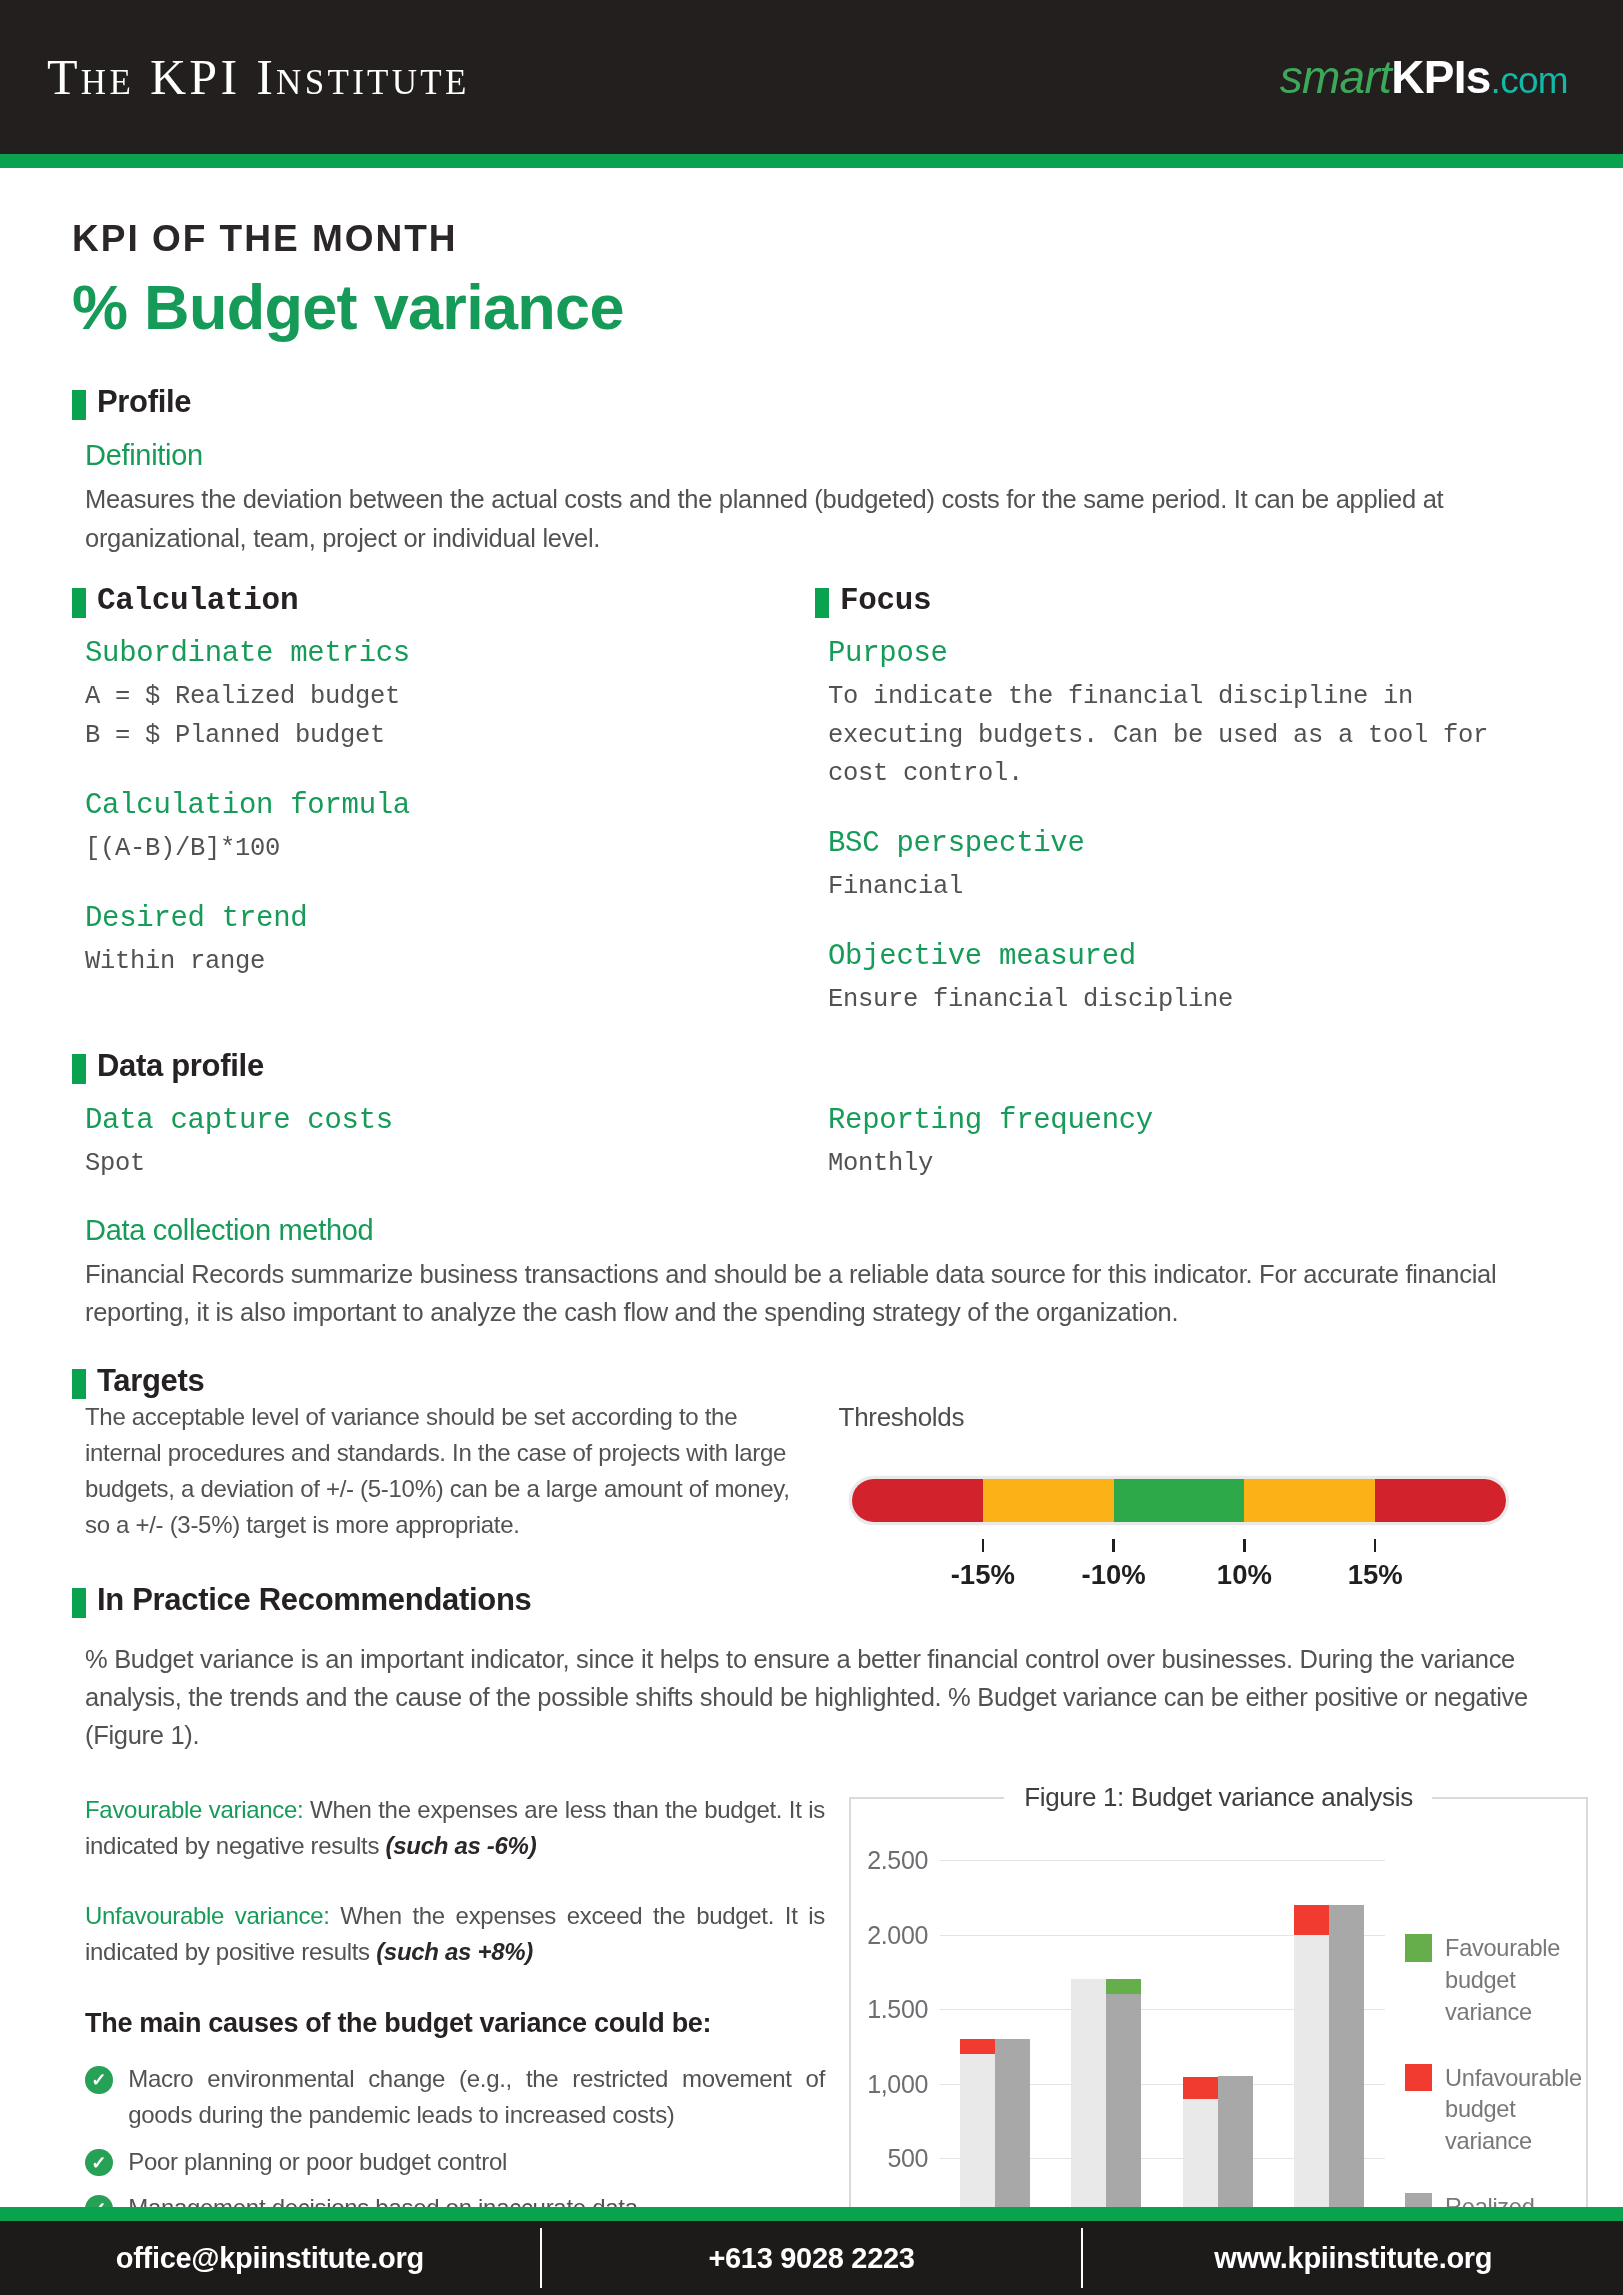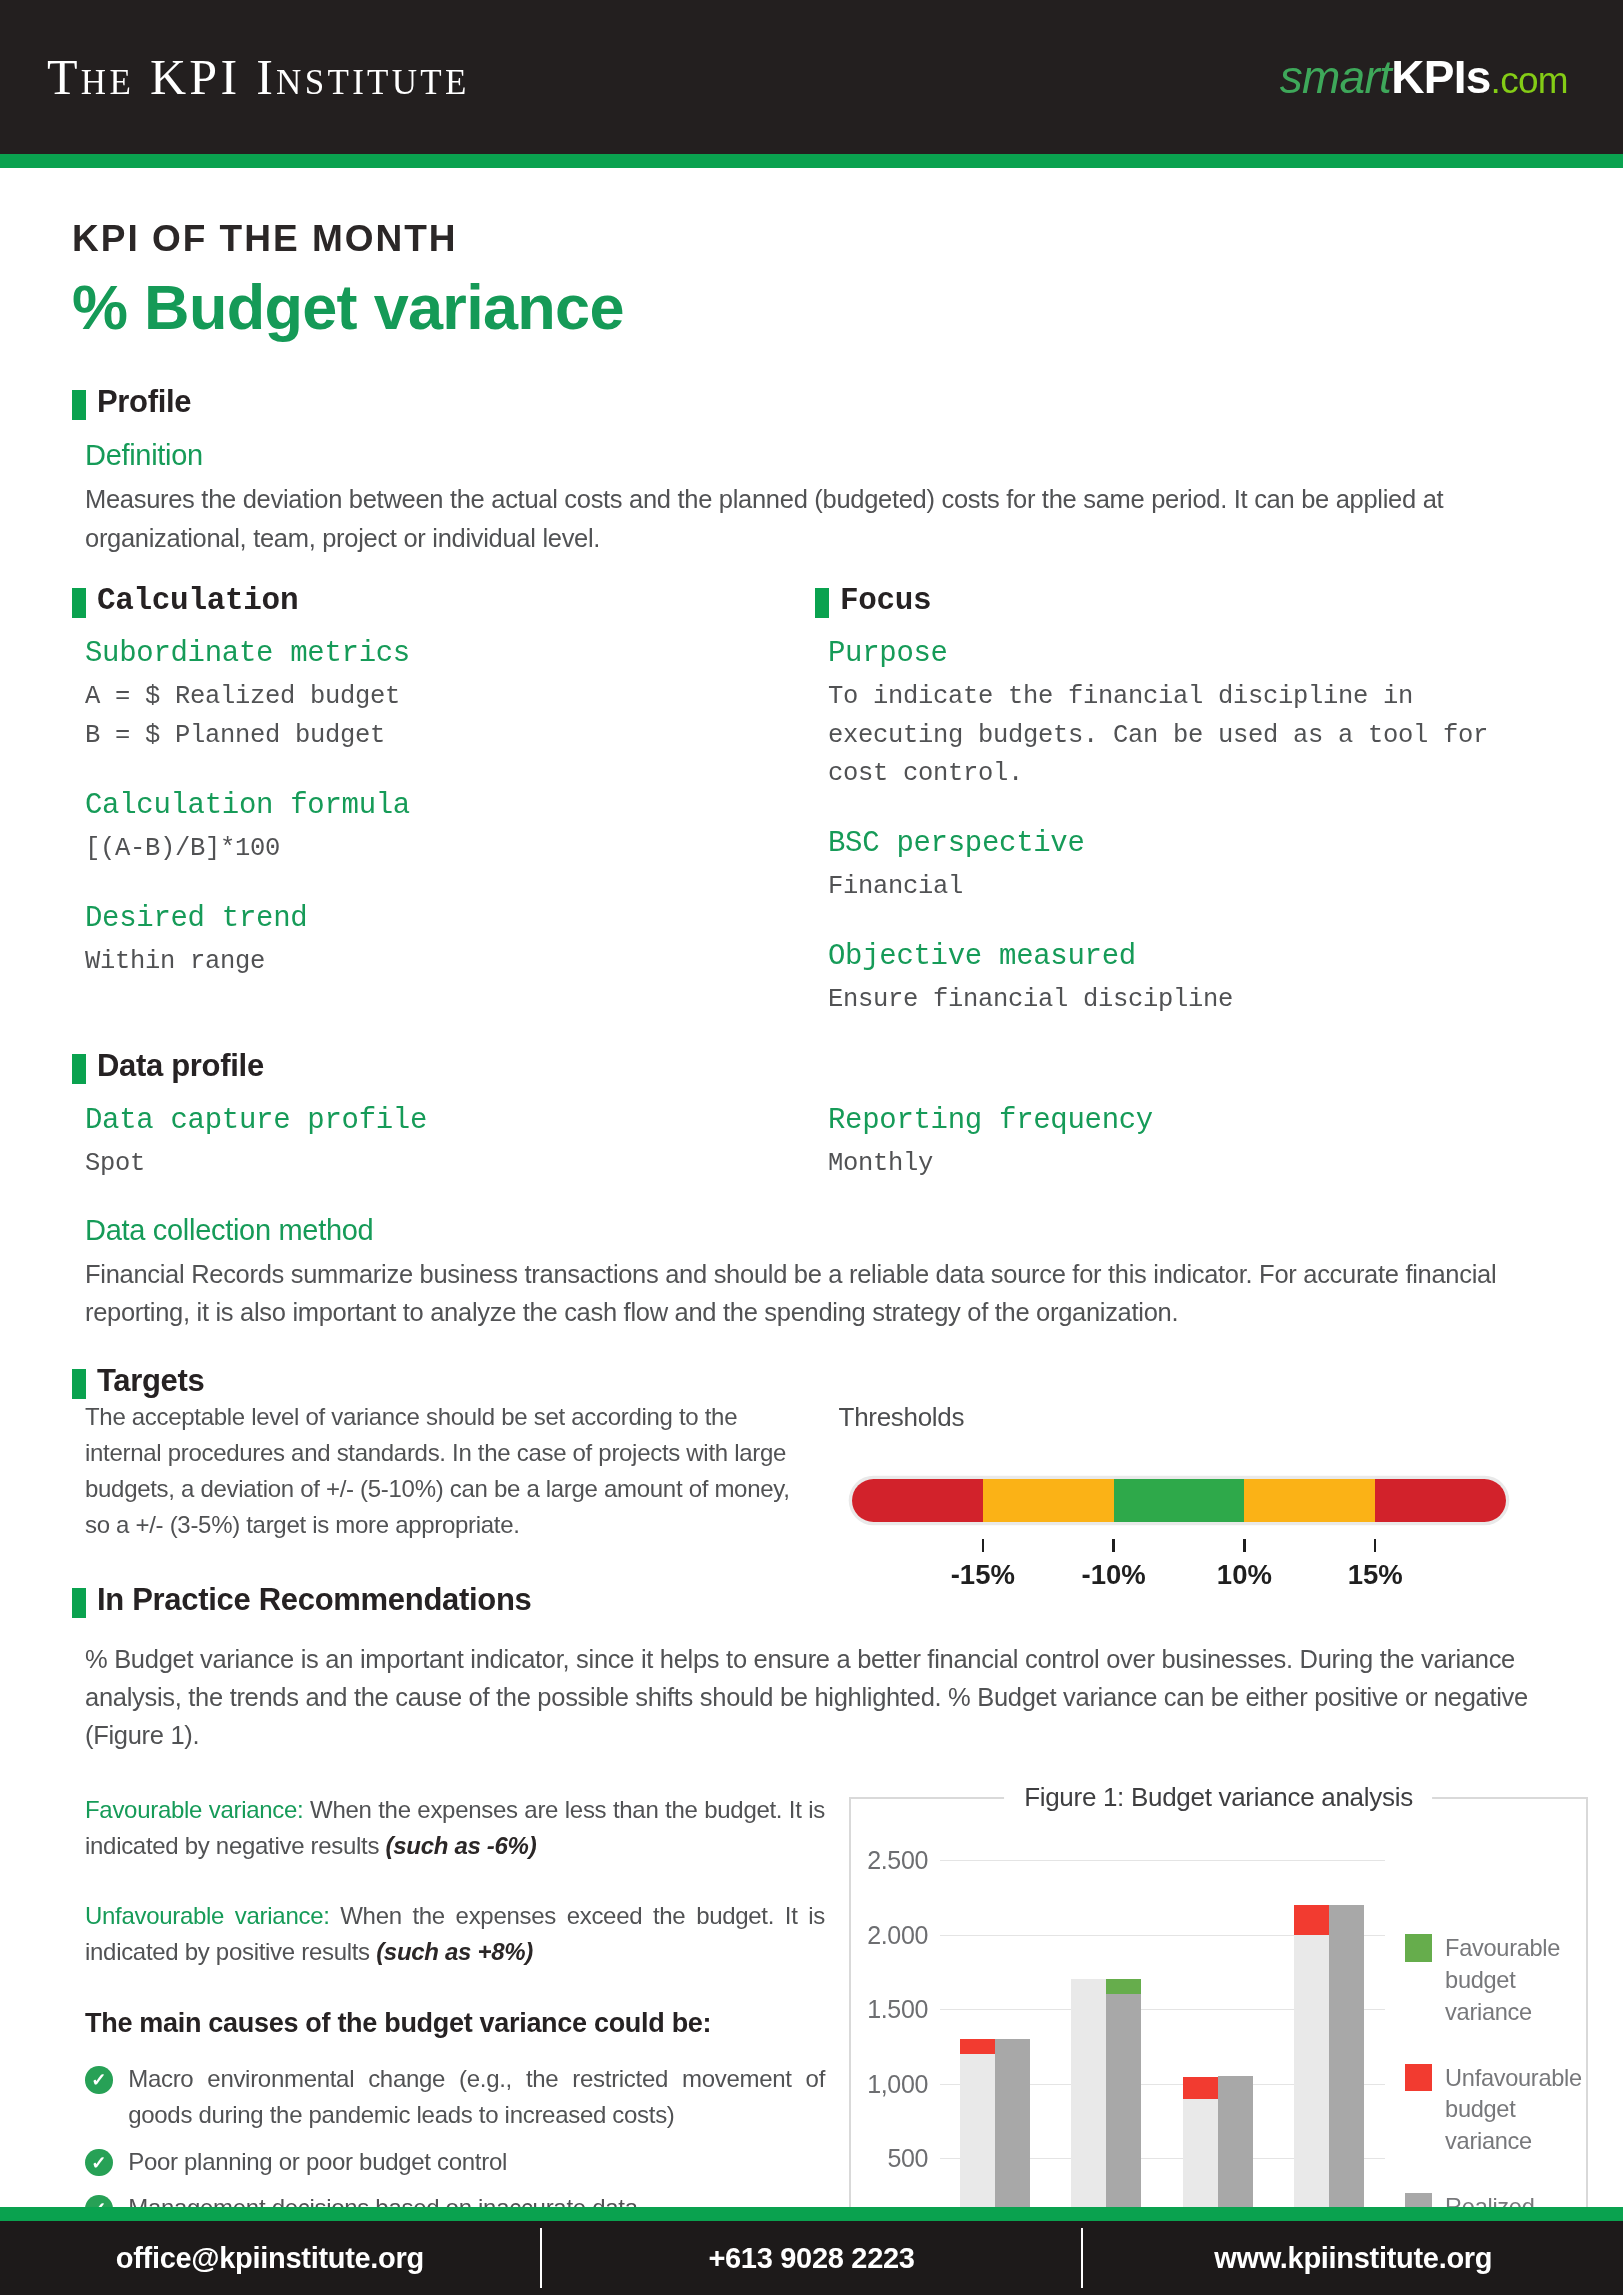--- a/index.html
+++ b/index.html
@@ -5,21 +5,21 @@
   * { margin:0; padding:0; box-sizing:border-box; }
   body { background:#888; font-family:"Liberation Sans", sans-serif; }
   .page { position:relative; width:1623px; height:2295px; margin:0 auto; background:#ffffff; overflow:hidden; }
 
   
   .header { height:154px; background:#231f1f; display:flex; align-items:center; justify-content:space-between; padding:0 55px 0 47px; }
   .logo { font-family:"Liberation Serif", serif; font-variant:small-caps; color:#fff; font-size:50px; letter-spacing:3.3px; font-weight:500; }
   .brand { font-size:46px; letter-spacing:-0.7px; }
   .brand .smart { color:#3ea85a; font-style:italic; font-weight:400; }
   .brand .kpis { color:#fff; font-weight:bold; }
-  .brand .com { color:#84cc16; font-size:37px; }
+  .brand .com { color:#14b8a6; font-size:37px; }
   .green-strip { height:14.4px; background:#0aa24f; }
 
   
   .main { padding:0 39px 0 72px; }
   .kpi-label { margin-top:50px; font-size:37px; font-weight:bold; color:#2b2727; letter-spacing:2px; }
   .kpi-title { margin-top:10.5px; font-size:63px; font-weight:bold; color:#159a57; letter-spacing:-0.7px; }
 
   .sec-head { display:flex; align-items:flex-end; gap:10.5px; }
   .sec-marker { width:14.4px; height:30px; background:#0aa24f; flex:0 0 auto; }
   .sec-title { font-size:31px; font-weight:bold; color:#262223; letter-spacing:-0.3px; }
@@ -141,21 +141,21 @@
       </div>
     </div>
 
     <div class="section-data">
       <div class="sec-head">
         <div class="sec-marker"></div>
         <div class="sec-title">Data profile</div>
       </div>
       <div class="cols">
         <div>
-          <div class="sub-label">Data capture profile</div>
+          <div class="sub-label">Data capture costs</div>
           <div class="body-text">Spot</div>
         </div>
         <div>
           <div class="sub-label">Reporting frequency</div>
           <div class="body-text">Monthly</div>
         </div>
       </div>
       <div class="sub-label" style="margin-top:31px;">Data collection method</div>
       <div class="body-text">Financial Records summarize business transactions and should be a reliable data source for this indicator. For accurate financial reporting, it is also important to analyze the cash flow and the spending strategy of the organization.</div>
     </div>

